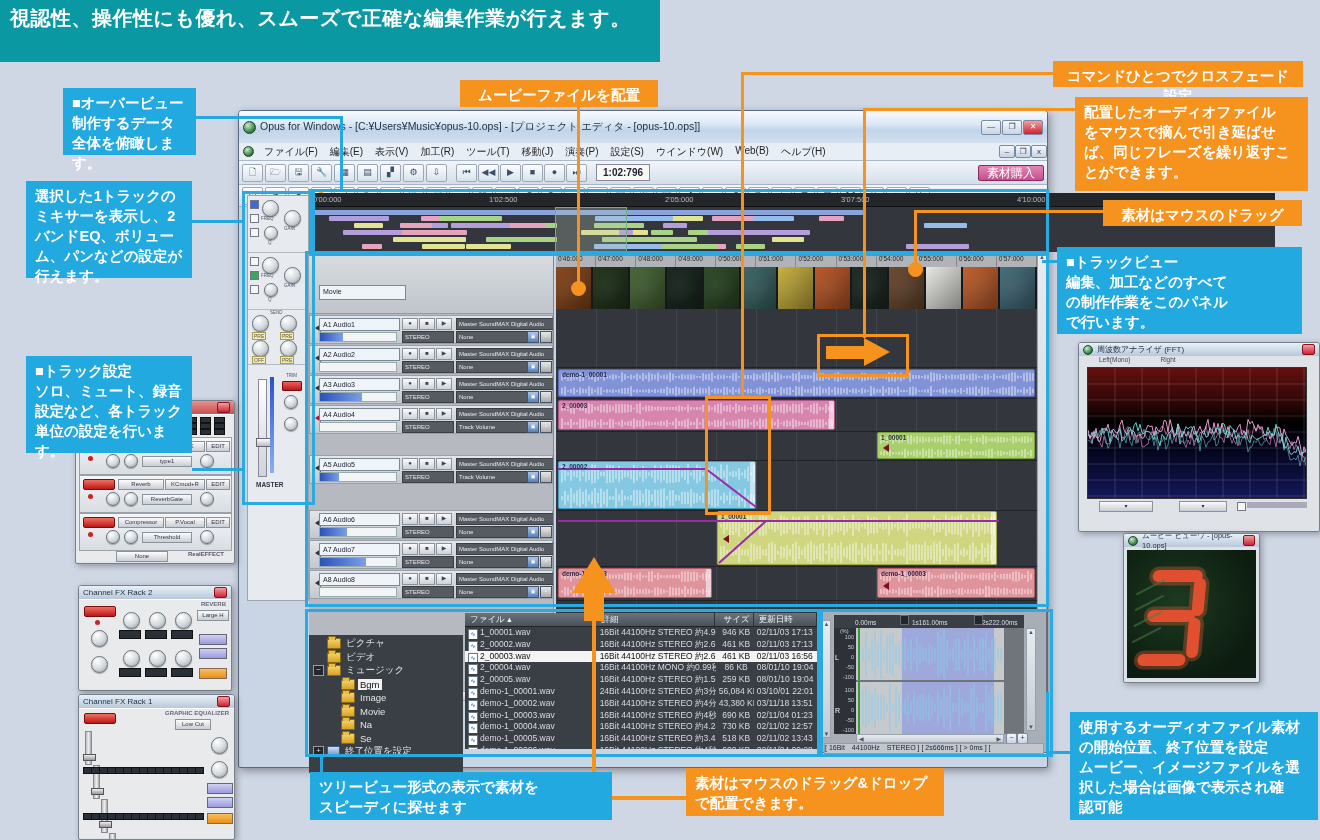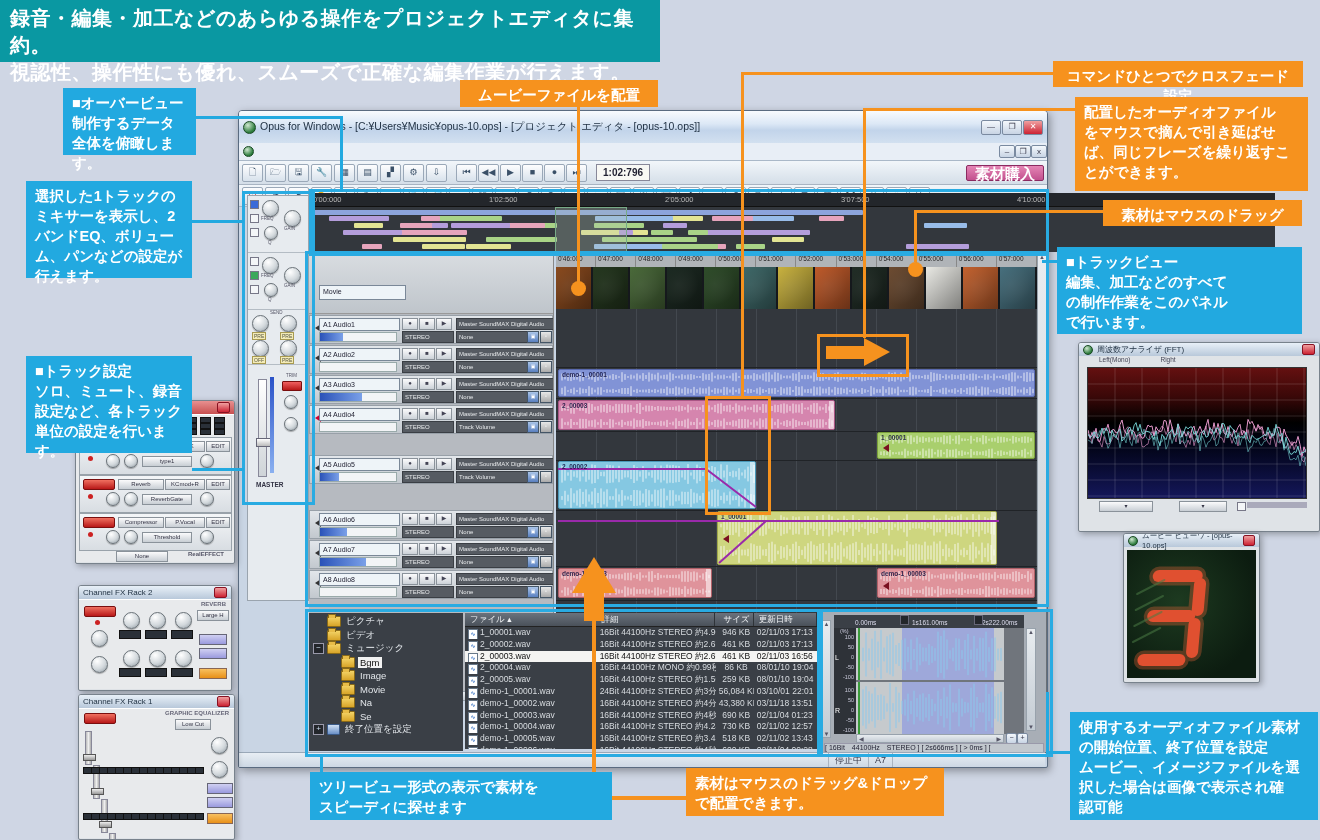--- a/index.html
+++ b/index.html
@@ -26,21 +26,21 @@
   .wbtn{width:18px;height:13px;border:1px solid #7a8aa0;border-radius:2px;background:linear-gradient(#f4f8fc,#c8d4e4);
         font-size:8px;line-height:11px;text-align:center;color:#334}
   .wbtn.close{background:linear-gradient(#f0a0a0,#c23)}
   .menubar{height:17px;background:#e8eef6;border-bottom:1px solid #aab8c8;display:flex;align-items:center;font-size:10px;color:#222;padding-left:4px}
   .menubar .mi{padding:0 6px}
   .toolbar{background:linear-gradient(#f2f6fa,#d4dee8);border-bottom:1px solid #a8b4c2;display:flex;align-items:center;padding:0 3px;gap:2px}
   .icell{width:19px;height:16px;border:1px solid #9aa8b8;border-radius:2px;background:linear-gradient(#fdfdfe,#d8e2ec);
          font-size:9px;line-height:15px;text-align:center;color:#3a5068;flex:none;overflow:hidden}
   .isep{width:5px;height:16px;flex:none}
   .timebox{height:15px;border:1px solid #889;background:#f8f8f4;color:#223;font-size:10px;font-weight:bold;padding:0 6px;line-height:15px}
-  .buybtn{height:16px;background:linear-gradient(#e585b5,#c2508e);border:1px solid #8a2a60;color:#fff;font-size:15px;font-weight:bold;
+  .buybtn{height:16px;background:linear-gradient(#e585b5,#c2508e);border:1px solid #8a2a60;color:#fff;font-size:12px;font-weight:normal;
           padding:0 8px;line-height:15px;border-radius:2px}
   .hl{border:3px solid #29abe2;z-index:30;pointer-events:none}
   
   .ovruler{background:#23262b;color:#bbb;font-size:7.5px;position:relative;border-bottom:1px solid #111}
   .ovbars{background:#33373d;position:relative;overflow:hidden}
   
   .mix{background:#e7ebef;border:1px solid #9aa4ae;font-size:5.5px;color:#556;overflow:hidden}
   .mxsec{border-bottom:1px solid #b4bcc4;position:relative;padding:2px}
   .knob{width:15px;height:15px;border-radius:50%;background:radial-gradient(circle at 35% 28%,#fff,#d2d8dc 55%,#8e98a0);
         border:1px solid #6a7278;box-shadow:0 1px 1px rgba(0,0,0,.3)}
@@ -112,21 +112,20 @@
   .obtn{background:linear-gradient(#f8c060,#e89018);border:1px solid #865;height:9px}
   .slider{position:relative;width:5px;background:linear-gradient(90deg,#bbb,#eee,#aaa);border:1px solid #889}
   .sthumb{position:absolute;left:-3px;width:11px;height:5px;background:linear-gradient(#eee,#999);border:1px solid #555}
   
   .angrid line{stroke:rgba(255,255,255,.14);stroke-width:1}
 </style>
 </head>
 <body>
 
 <div class="abs banner">
-  <div>録音・編集・加工などのあらゆる操作をプロジェクトエディタに集約。</div>
   <div>視認性、操作性にも優れ、スムーズで正確な編集作業が行えます。</div>
 </div>
 
 <div class="abs co co-b" style="left:63px;top:88px;width:133px;height:67px">■オーバービュー
 制作するデータ全体を俯瞰します。</div>
 <div class="abs co co-b" style="left:26px;top:181px;width:166px;height:97px">選択した1トラックのミキサーを表示し、2バンドEQ、ボリューム、パンなどの設定が行えます。</div>
 <div class="abs co co-b" style="left:26px;top:356px;width:166px;height:97px">■トラック設定
 ソロ、ミュート、録音設定など、各トラック単位の設定を行います。</div>
 <div class="abs co co-o" style="left:460px;top:80px;width:198px;height:27px;text-align:center">ムービーファイルを配置</div>
 <div class="abs co co-o" style="left:1053px;top:61px;width:250px;height:26px;text-align:center">コマンドひとつでクロスフェード設定</div>
@@ -174,20 +173,33 @@
     <span class="appico"></span>
     <span>Opus for Windows - [C:¥Users¥Music¥opus-10.ops] - [プロジェクト エディタ - [opus-10.ops]]</span>
     <span class="wbtns">
       <span class="wbtn">—</span>
       <span class="wbtn">❐</span>
       <span class="wbtn close" style="color:#fff">✕</span>
     </span>
   </div>
   <div class="menubar">
     <span class="appico" style="width:9px;height:9px"></span>
+    <span id="menu" style="display:flex">
+        <span class="mi">ファイル(F)</span>
+        <span class="mi">編集(E)</span>
+        <span class="mi">表示(V)</span>
+        <span class="mi">加工(R)</span>
+        <span class="mi">ツール(T)</span>
+        <span class="mi">移動(J)</span>
+        <span class="mi">演奏(P)</span>
+        <span class="mi">設定(S)</span>
+        <span class="mi">ウインドウ(W)</span>
+        <span class="mi">Web(B)</span>
+        <span class="mi">ヘルプ(H)</span>
+      </span>
     <span class="wbtns" style="gap:0">
       <span class="wbtn" style="width:14px;height:11px">–</span>
       <span class="wbtn" style="width:14px;height:11px">❐</span>
       <span class="wbtn" style="width:14px;height:11px">x</span>
     </span>
   </div>
   <div class="toolbar" style="height:23px">
     <span id="tb1" style="display:flex;gap:2px">
         <span class="icell">🗋</span>
         <span class="icell">🗁</span>
@@ -597,21 +609,21 @@
   </div>
   <div class="abs scroll" style="left:317px;top:580px;width:481px;height:10px">
       <span>◀</span>
       <span>▶</span>
     </div>
   <div class="abs scroll" style="left:798px;top:142px;width:10px;height:438px;flex-direction:column">
       <span>▲</span>
       <span>▼</span>
     </div>
 
-  <div class="abs tree" style="left:70px;top:502px;width:154px;height:136px" id="tree">
+  <div class="abs tree" style="left:70px;top:524px;width:154px;height:136px" id="tree">
       <div class="titem" style="padding-left: 4px;">
         <span class="exp" style="visibility: hidden;"></span>
         <span class="fold"></span>
         <span class="lbl">ピクチャ</span>
       </div>
       <div class="titem" style="padding-left: 4px;">
         <span class="exp" style="visibility: hidden;"></span>
         <span class="fold"></span>
         <span class="lbl">ビデオ</span>
       </div>
@@ -777,25 +789,20 @@
       </div>
     <span class="abs wbtn" style="left:186px;top:121px;width:9px;height:9px;font-size:7px;line-height:8px">−</span>
     <span class="abs wbtn" style="left:197px;top:121px;width:9px;height:9px;font-size:7px;line-height:8px">+</span>
     <div class="abs scroll" style="left:206px;top:16px;width:10px;height:103px;flex-direction:column">
         <span>▲</span>
         <span>▼</span>
       </div>
     <div class="abs" style="left:4px;top:131px;width:218px;height:9px;font-size:7px;color:#223;background:#c2c8ce;border:1px solid #99a;overflow:hidden;white-space:nowrap;line-height:8px">[ 16Bit　44100Hz　STEREO ] [ 2s666ms ] [ &gt; 0ms ] [</div>
   </div>
 
-  <div class="sbar" style="left:0;top:641px;width:806px;height:14px">
-    <span class="scell" style="width:590px"></span>
-    <span class="scell">停止中</span>
-    <span class="scell">A7</span>
-  </div>
 </div>
 
 <div class="abs hl" style="left:309px;top:189px;width:734px;height:61px"></div>
 <div class="abs hl" style="left:242px;top:191px;width:67px;height:308px"></div>
 <div class="abs hl" style="left:305px;top:251px;width:738px;height:350px"></div>
 <div class="abs hl" style="left:305px;top:609px;width:512px;height:142px"></div>
 <div class="abs hl" style="left:817px;top:609px;width:230px;height:142px"></div>
 
 <div class="abs obox" style="left:705px;top:396px;width:60px;height:113px"></div>
 <div class="abs obox" style="left:817px;top:334px;width:86px;height:37px"></div>

